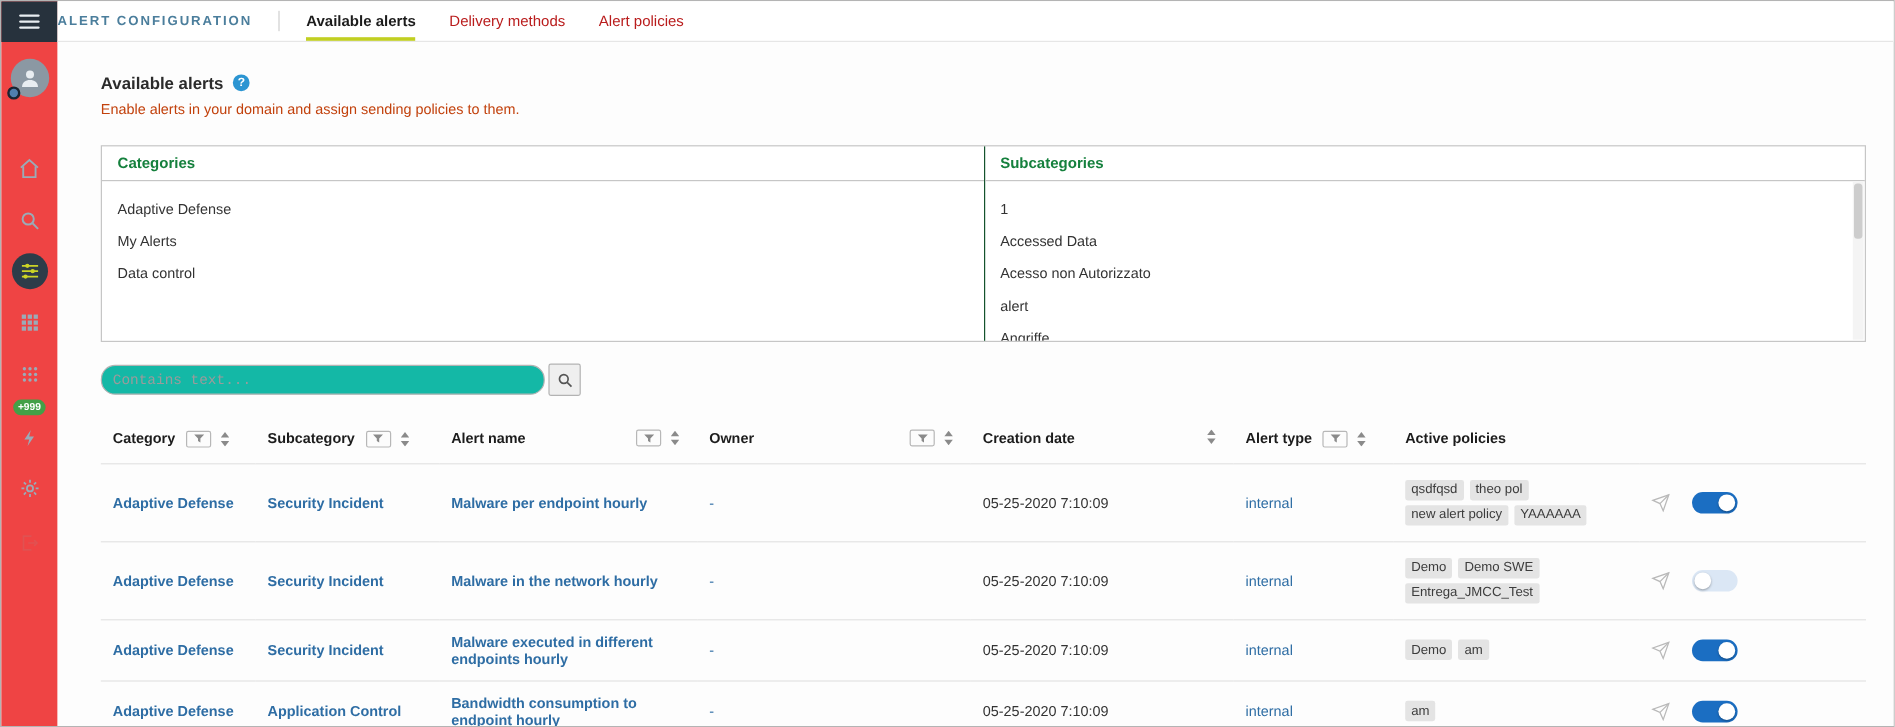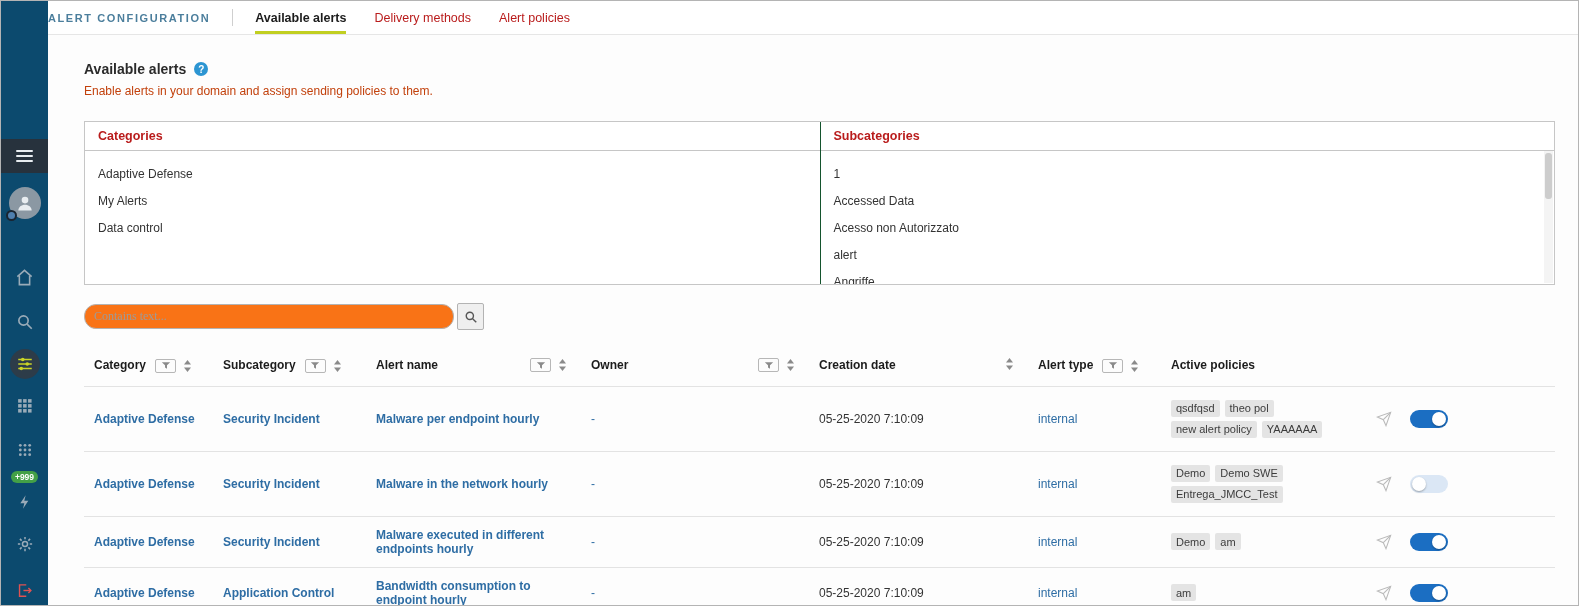--- a/index.html
+++ b/index.html
@@ -4,22 +4,22 @@
 <style>
   * { box-sizing: border-box; }
   body { margin: 0; font-family: "Liberation Sans", sans-serif; background: #e9e9e9; }
   .screen {
     width: 1579px; height: 606px; border: 1px solid #b4b4b4; background: #fff;
     display: flex; overflow: hidden; position: relative;
   }
 
   
   .sidebar {
-    width: 47px; flex: 0 0 47px; background: #0c4a6e; height: 100%;
-    display: flex; flex-direction: column; align-items: center; color: #9aabb8; justify-content: flex-end;
+    width: 47px; flex: 0 0 47px; background: #ef4444; height: 100%;
+    display: flex; flex-direction: column; align-items: center; color: #9aabb8;
   }
   .sb-top {
     width: 100%; height: 34px; background: #27323d; display: flex;
     flex-direction: column; justify-content: center; align-items: center; gap: 3px; cursor: pointer;
   }
   .sb-top i { display: block; width: 17px; height: 2px; background: #e8edf1; border-radius: 1px; }
   .avatar {
     margin-top: 14px; width: 32px; height: 32px; border-radius: 50%;
     background: #8b98a3; position: relative; display: flex; align-items: center; justify-content: center;
     cursor: pointer; flex: 0 0 auto;
@@ -70,36 +70,36 @@
 
   
   .dual-panel {
     margin-top: 23px; height: 164px; background: #fff; border: 1px solid #c6c6c6;
     display: flex;
   }
   .panel { width: 50%; display: flex; flex-direction: column; position: relative; }
   .panel + .panel { border-left: 1px solid #14532d; }
   .panel-header {
     flex: 0 0 28px; line-height: 28px; padding-left: 13px; font-size: 12.5px; font-weight: bold;
-    color: #b91c1c; border-bottom: 1px solid #c6c6c6;
+    color: #15803d; border-bottom: 1px solid #c6c6c6;
   }
   .panel-list { list-style: none; margin: 0; padding: 10px 0 0; overflow: hidden; flex: 1; }
   .panel-list li { padding-left: 13px; height: 27px; line-height: 27px; font-size: 12px; color: #333; cursor: pointer; }
   .panel-scrollbar {
     position: absolute; top: 29px; bottom: 1px; right: 1px; width: 9px; background: #f4f4f4;
   }
   .panel-scrollbar .thumb {
     position: absolute; top: 2px; left: 1px; width: 7px; height: 46px; background: #cdcdcd; border-radius: 3px; cursor: grab;
   }
 
   
   .search-row { margin-top: 18px; display: flex; align-items: center; }
   .search-input {
     width: 370px; height: 25px; border: 1px solid #b3b3b3; border-radius: 12px;
-    padding: 0 9px; font-size: 12px; color: #333; font-family: Liberation Serif, serif; outline: none; background: #f97316;
+    padding: 0 9px; font-size: 12px; color: #333; font-family: Liberation Mono, monospace; outline: none; background: #14b8a6;
   }
   .search-input::placeholder { color: #9b9b9b; }
   .search-btn {
     width: 27px; height: 27px; margin-left: 3px; border: 1px solid #b3b3b3; border-radius: 2px;
     background: #efefef; display: flex; align-items: center; justify-content: center; cursor: pointer; padding: 0;
   }
 
   
   table.alerts { margin-top: 18px; width: 100%; border-collapse: collapse; table-layout: fixed; }
   .alerts th {

